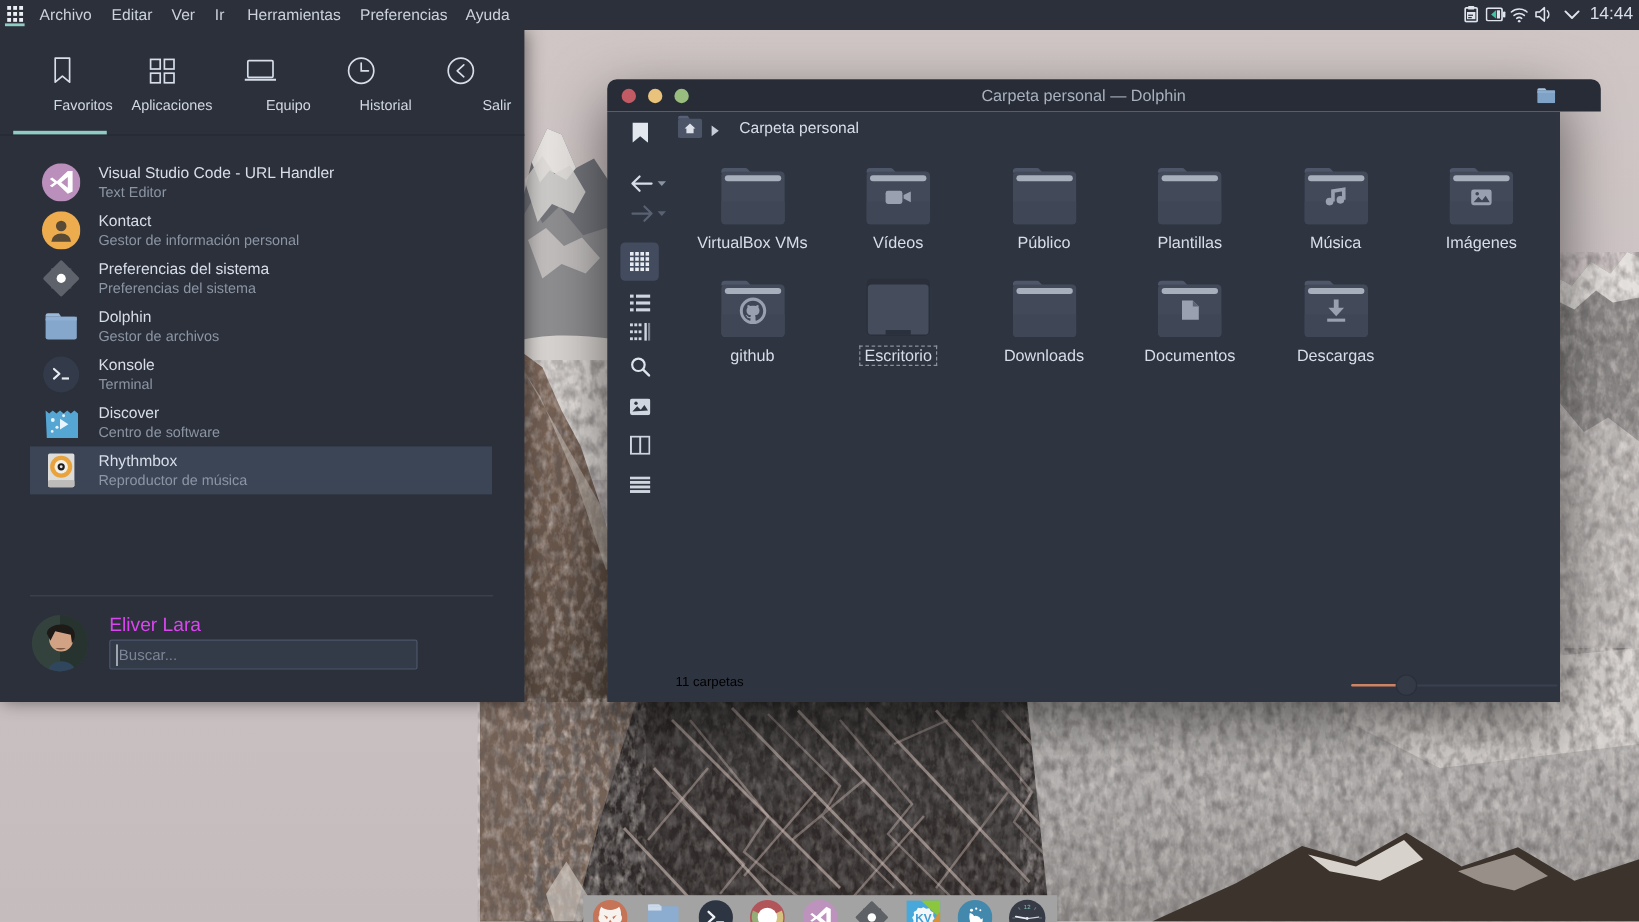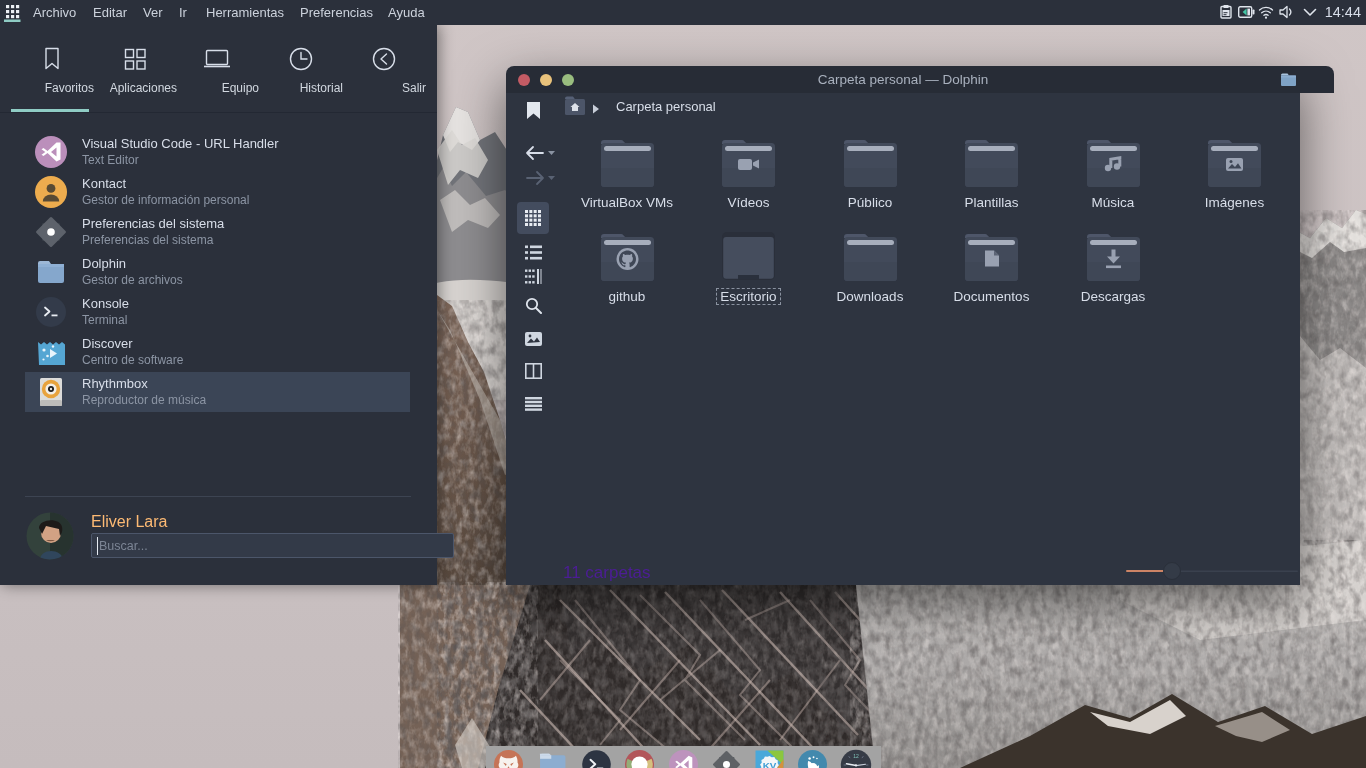--- a/index.html
+++ b/index.html
@@ -15,22 +15,22 @@
 .tab { position:absolute; top:20px; width:84px; text-align:right; color:#d2d8e0; font-size:12px; }
 .tab svg { display:block; margin:0 auto 8px auto; }
 #tabline { position:absolute; left:0; top:87px; width:437px; height:1px; background:#232833; }
 #tabul { position:absolute; left:11px; top:84px; width:78px; height:3px; background:#8fccc4; }
 .row { position:absolute; left:0; width:437px; height:40px; }
 .row .ic { position:absolute; left:35px; top:4px; width:32px; height:32px; }
 .row .t1 { position:absolute; left:82px; top:4px; font-size:13px; color:#d8dee9; white-space:nowrap; }
 .row .t2 { position:absolute; left:82px; top:21px; font-size:12px; color:#8c95a4; white-space:nowrap; }
 .rowhl { position:absolute; left:25px; width:385px; height:40px; background:#3b4556; }
 #usep { position:absolute; left:25px; top:471px; width:386px; height:1px; background:#3d4452; }
-#uname { position:absolute; left:91px; top:488px; font-size:16px; color:#fdba74; }
-#sbox { position:absolute; left:91px; top:508px; width:363px; height:25px; background:#333a48; border:1px solid #4c566a; border-radius:2px; }
+#uname { position:absolute; left:91px; top:488px; font-size:16px; color:#d946ef; }
+#sbox { position:absolute; left:91px; top:508px; width:257px; height:25px; background:#333a48; border:1px solid #4c566a; border-radius:2px; }
 #sbox .ph { position:absolute; left:7px; top:5px; font-size:12.5px; color:#7c8595; }
 #sbox .cur { position:absolute; left:5px; top:3px; width:1px; height:18px; background:#e6ebf2; }
 
 #win { position:absolute; left:506px; top:66px; width:794px; height:519px; z-index:20; border-radius:8px 8px 0 0; box-shadow: 0 18px 50px rgba(0,0,0,.55); }
 #titlebar { position:absolute; left:0; top:0; width:828px; height:27px; background:#272c36; border-radius:8px 8px 0 0; }
 .tl { position:absolute; top:8px; width:12px; height:12px; border-radius:50%; }
 #title { position:absolute; left:0; top:0; width:794px; text-align:center; line-height:27px; font-size:13.5px; color:#a9b1be; }
 #winbody { position:absolute; left:0; top:27px; width:794px; height:492px; background:#2e3440; }
 .fold { position:absolute; width:122px; text-align:center; }
 .fold > svg { display:block; margin:0 auto; }
@@ -503,21 +503,21 @@
  </div>
  <div class="fold" style="left:546px;top:166px">
   <svg width="53" height="49" viewBox="0 0 53 49">
           <use href="#fldr"></use>
    <path d="M24.5,17.5 h4 v7 h4.5 l-6.5,7 -6.5,-7 h4.5 Z" fill="#99a1b1"></path>
           <rect x="19" y="33.5" width="15" height="2.6" fill="#99a1b1"></rect>
         </svg>
   <div class="lbl">Descargas</div>
  </div>
 
- <div class="abs" style="left:57px;top:497px;font-size:17px;color:#4c1d95;z-index:22">11 carpetas</div>
+ <div class="abs" style="left:57px;top:497px;font-size:11px;color:#000000;z-index:22">11 carpetas</div>
  <svg class="abs" style="left:614px;top:495px;z-index:22" width="180" height="20" viewBox="0 0 180 20">
   <rect x="6" y="9" width="38" height="2" rx="1" fill="#cd8465"></rect>
   <rect x="60" y="9.4" width="118" height="1.6" rx="0.8" fill="#3a414e"></rect>
   <circle cx="52" cy="10" r="8.5" fill="#343b47" stroke="#2a303a" stroke-width="1"></circle>
  </svg>
 </div>
 <div id="dock">
  <svg class="dicon" style="left:8px" viewBox="0 0 28 28">
   <circle cx="14" cy="14" r="14" fill="#c57457"></circle>
   <path d="M6.8,5.5 C8.6,7.2 11,8 14,8 C17,8 19.4,7.2 21.2,5.5 C22.4,7.5 22.9,10 22.7,12 C24.1,13.8 23.6,16.3 22,18 C20,20.2 17.2,20.8 16.2,21.8 L14,24.6 L11.8,21.8 C10.8,20.8 8,20.2 6,18 C4.4,16.3 3.9,13.8 5.3,12 C5.1,10 5.6,7.5 6.8,5.5 Z" fill="#f7f2ee"></path>

